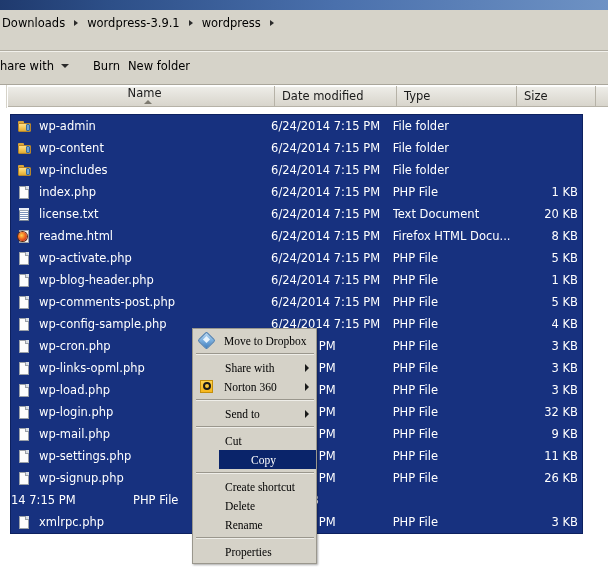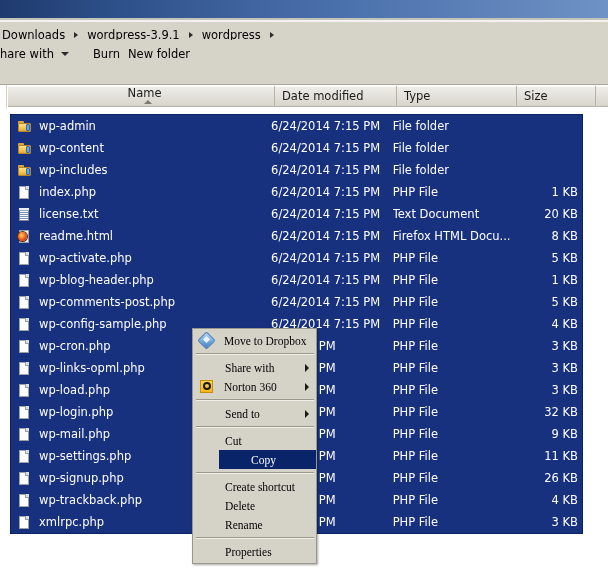--- a/index.html
+++ b/index.html
@@ -28,21 +28,21 @@
     position: absolute; left: 0; top: 20px; width: 608px; height: 2px;
     background: #f3f2ee;
   }
   .chrome-fill {
     position: absolute; left: 0; top: 22px; width: 608px; height: 84px;
     background: #d6d3c9;
   }
 
   
   .addressbar {
-    position: absolute; left: 0; top: 22px; width: 608px; height: 26px;
+    position: absolute; left: 0; top: 10px; width: 608px; height: 26px;
     background: #d6d3c9;
     display: flex; align-items: center;
   }
   .crumbs {
     display: flex; align-items: center;
     font-size: 11.5px; color: #000;
     padding-left: 0px;
     white-space: nowrap;
   }
   .crumb { padding: 0 2px; }
@@ -58,21 +58,21 @@
     position: absolute; left: 0; top: 50px; width: 608px; height: 1px;
     background: #b0aca1;
   }
   .addr-sep-line2 {
     position: absolute; left: 0; top: 51px; width: 608px; height: 1px;
     background: #f2f1ec;
   }
 
   
   .toolbar {
-    position: absolute; left: 0; top: 40px; width: 608px; height: 28px;
+    position: absolute; left: 0; top: 52px; width: 608px; height: 28px;
     background: #d6d3c9;
     display: flex; align-items: center;
     font-size: 11.5px; color: #000;
   }
   .tb-item {
     display: flex; align-items: center;
     padding: 3px 8px 3px 0;
     white-space: nowrap;
   }
   .tb-item.first { padding-left: 0; }
@@ -535,24 +535,20 @@
         <div class="row">
           <div class="cell cell-name">
             <span class="ico ico-file"></span>
             <span class="fname">wp-signup.php</span>
           </div>
           <div class="cell cell-date">14 7:15 PM</div>
           <div class="cell cell-type">PHP File</div>
           <div class="cell cell-size">26 KB</div>
         </div>
         <div class="row">
-          <div class="cell cell-name">
-            <span class="ico ico-file"></span>
-            <span class="fname">wp-trackback.php</span>
-          </div>
           <div class="cell cell-date">14 7:15 PM</div>
           <div class="cell cell-type">PHP File</div>
           <div class="cell cell-size">4 KB</div>
         </div>
         <div class="row">
           <div class="cell cell-name">
             <span class="ico ico-file"></span>
             <span class="fname">xmlrpc.php</span>
           </div>
           <div class="cell cell-date">14 7:15 PM</div>

